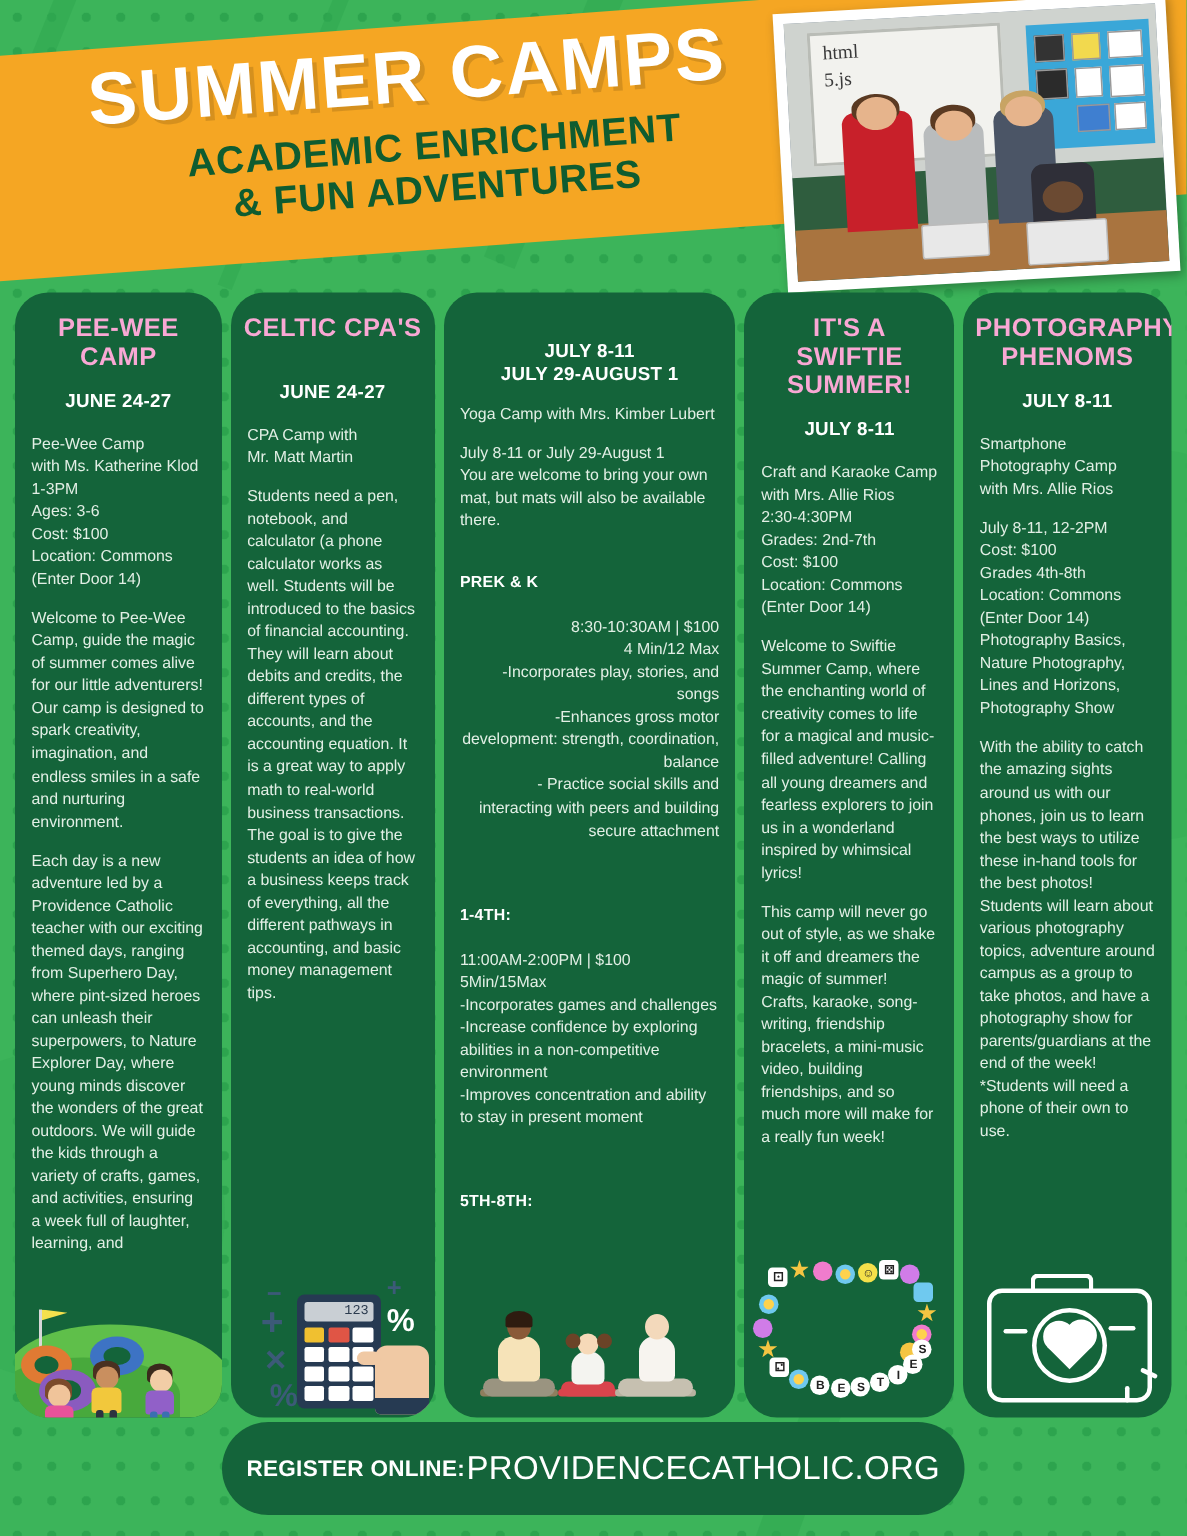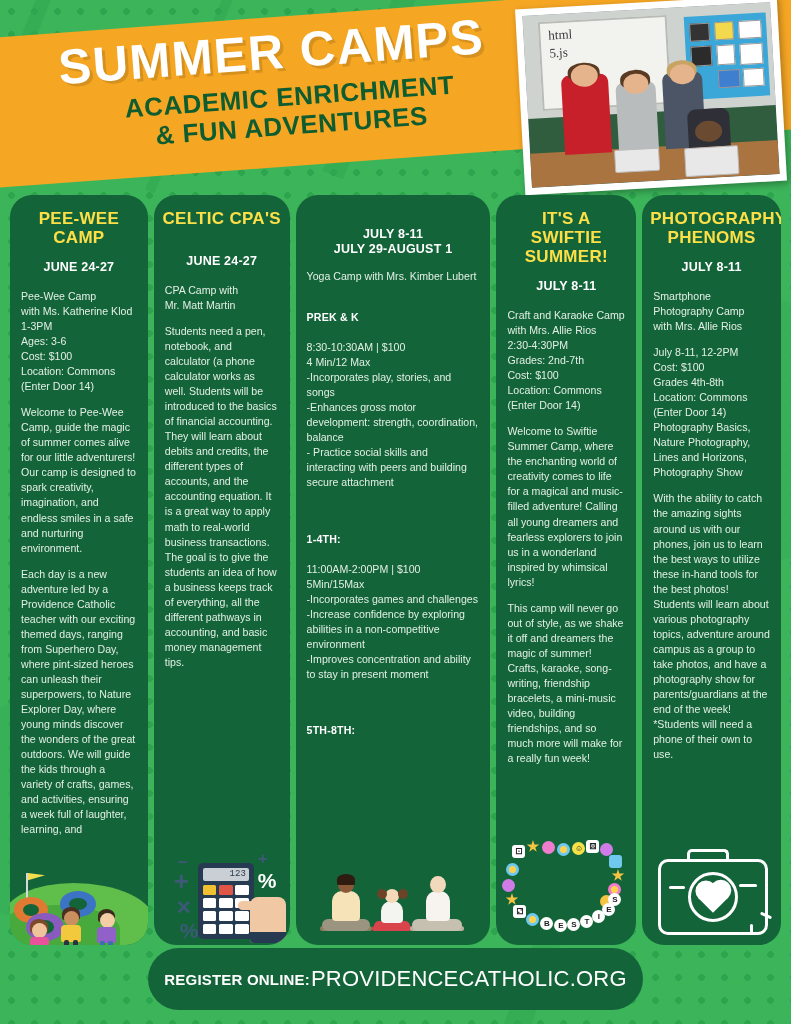--- a/index.html
+++ b/index.html
@@ -76,21 +76,21 @@
   }
   .camp-card {
     background:#14643a; border-radius:22px; position:relative;
     overflow:hidden; display:flex; flex-direction:column;
   }
   .c1 { width:140px; } .c2 { width:138px; } .c3 { width:198px; }
   .c4 { width:142px; } .c5 { width:141px; }
 
   .card-head { padding:14px 8px 0; text-align:center; flex:0 0 auto; }
   .camp-title {
-    color:#fde047; font-weight:bold; font-size:17px; line-height:1.12;
+    color:#f9a8d4; font-weight:bold; font-size:17px; line-height:1.12;
     letter-spacing:.3px;
   }
   .c3 .camp-title { font-size:21px; }
   .camp-dates {
     color:#fff; font-weight:bold; font-size:12.5px; margin-top:13px;
     line-height:1.2; letter-spacing:.2px;
   }
   .card-body {
     padding:14px 11px 0; color:#e2efe5; font-size:10.6px; line-height:1.42;
     flex:1 1 auto; overflow:hidden;
@@ -334,24 +334,26 @@
     </div>
   </div>
 
   <div class="camp-card c3">
     <div class="card-head">
       <div class="camp-dates" style="white-space:pre-line;margin-top:18px;">JULY 8-11
 JULY 29-AUGUST 1</div>
     </div>
     <div class="card-body">
       <div class="blk">Yoga Camp with Mrs. Kimber Lubert</div>
+      <div class="blk">July 8-11 or July 29-August 1
+You are welcome to bring your own mat, but mats will also be available there.</div>
 
       <div class="blk">
         <div class="sub-head">PREK &amp; K</div>
-        <div style="white-space:pre-line;"> 8:30-10:30AM  |   $100
+        <div style="white-space:pre-line;text-align:right;"> 8:30-10:30AM  |   $100
 4 Min/12 Max
 -Incorporates play, stories, and songs
  -Enhances gross motor development: strength, coordination, balance
  - Practice social skills and interacting with peers and building secure attachment</div>
       </div>
       <div class="blk">
         <div class="sub-head">1-4TH:</div>
         <div style="white-space:pre-line;"> 11:00AM-2:00PM  |   $100
 5Min/15Max
 -Incorporates games and challenges

